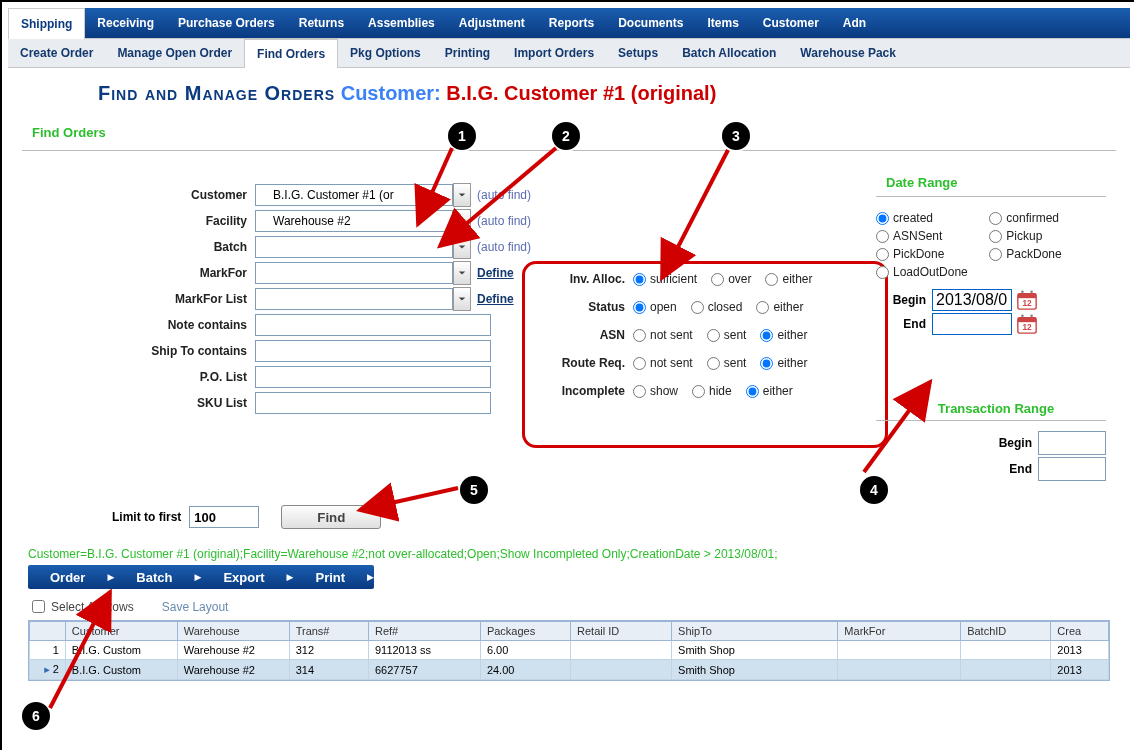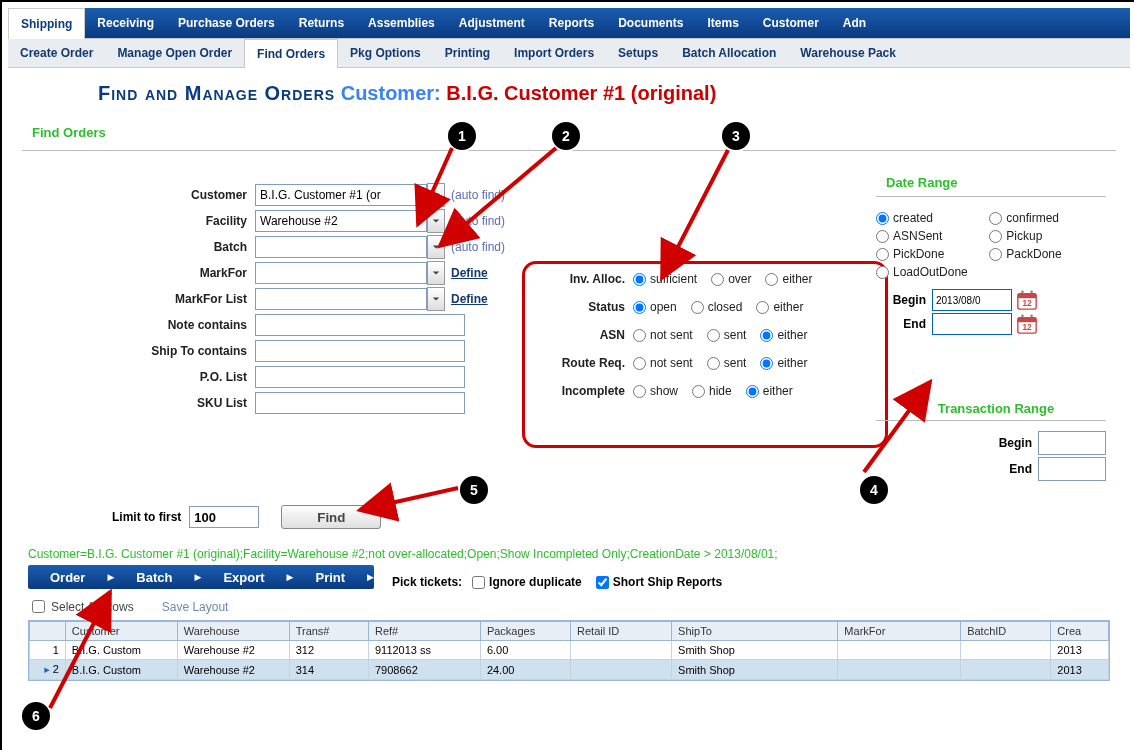--- a/index.html
+++ b/index.html
@@ -14,41 +14,41 @@
 .headerline .h1{font-variant:small-caps;font-weight:bold;letter-spacing:1px;color:#0a3a80}
 .headerline .cust-label{font-weight:bold;color:#3b82f6}
 .headerline .cust-name{font-weight:bold;color:#c00}
 .content{position:relative;margin:20px 20px 0 20px}
 .fieldset{border:none;margin:0;padding:0}
 .fieldset .legend{color:#2dbe2d;font-weight:bold;margin:0 0 10px 10px;font-size:13px}
 .hr{border-top:1px solid #bbb;margin:2px 0 10px 0}
 .form-area{position:relative}
 .row{display:flex;align-items:center;margin:2px 0;height:24px}
 .lbl{width:225px;text-align:right;padding-right:8px;font-weight:bold;color:#222}
-.txt{width:162px;height:20px;border:1px solid #7f9db9;padding:0 4px;font-size:12px}
+.txt{width:162px;height:20px;border:1px solid #7f9db9;padding:0 17px;font-size:12px}
 .txt.wide{width:200px}
 .dd{width:16px;height:22px;border:1px solid #999;background:linear-gradient(#fff,#ddd);display:flex;align-items:center;justify-content:center;cursor:pointer}
 .dd svg{width:8px;height:8px}
 .afind{color:#5b6db3;padding-left:6px;font-size:12px}
 .deflink{color:#13396f;font-weight:bold;text-decoration:underline;padding-left:6px;cursor:pointer}
 .radio-box{position:absolute;left:500px;top:100px;width:340px;height:165px;border:3px solid #d10000;border-radius:14px;padding:8px 10px}
 .rbrow{display:flex;align-items:flex-start;height:28px}
 .rblbl{width:90px;text-align:right;font-weight:bold;color:#222;padding-right:8px}
 .rbopt{display:flex;align-items:center;margin-right:14px;color:#222}
 .rbopt input{margin:0 4px 0 0}
 .date-range{position:absolute;right:10px;top:14px;width:230px}
 .date-range .legend{color:#2dbe2d;font-weight:bold;margin-bottom:6px}
 .dr-body{border-top:1px solid #bbb;padding-top:10px}
 .drcol{display:inline-block;vertical-align:top;width:110px}
 .drcol label{display:flex;align-items:center;color:#222;margin:4px 0}
 .drcol input{margin:0 4px 0 0}
 .dr-dates{margin-top:6px}
 .dr-dates .drow{display:flex;align-items:center;margin:2px 0}
 .dr-dates .dlbl{width:50px;text-align:right;font-weight:bold;padding-right:6px}
-.dr-dates input{width:72px;height:20px;border:1px solid #0061c9;padding:0 3px;font-size:10px}
+.dr-dates input{width:72px;height:20px;border:1px solid #0061c9;padding:0 3px;font-size:16px}
 .cal{width:22px;height:22px;display:inline-flex;align-items:center;justify-content:center;margin-left:4px;cursor:pointer}
 .cal svg{width:22px;height:22px}
 .trans-range{position:absolute;right:10px;top:240px;width:230px}
 .trans-range .legend{color:#2dbe2d;font-weight:bold;margin-bottom:4px;text-align:center}
 .trans-range .drow{display:flex;align-items:center;justify-content:flex-end;margin:2px 0}
 .trans-range .dlbl{width:50px;text-align:right;font-weight:bold;padding-right:6px}
 .trans-range input{width:62px;height:20px;border:1px solid #7f9db9}
 .limit-row{display:flex;align-items:center;margin:90px 0 0 90px}
 .limit-row .llbl{font-weight:bold;margin-right:8px}
 .limit-row input{width:60px;height:20px;border:1px solid #7f9db9;padding:0 4px;font-size:13px;font-weight:bold}
@@ -356,31 +356,20 @@
           <div class="actionmenu">
             <div class="aitem">Order</div>
               <span class="asep">▶</span>
             <div class="aitem">Batch</div>
               <span class="asep">▶</span>
             <div class="aitem">Export</div>
               <span class="asep">▶</span>
             <div class="aitem">Print</div>
               <span class="asep">▶</span>
           </div>
-          <div class="pick">
-            <span class="plbl">Pick tickets:</span>
-            <label>
-                <input type="checkbox" style="">
-                <span>Ignore duplicate</span>
-              </label>
-            <label>
-                <input type="checkbox" checked="" style="">
-                <span>Short Ship Reports</span>
-              </label>
-          </div>
         </div>
 
         <div class="gridtools">
           <input type="checkbox" class="chk" style="">
           <span class="sel">Select All Rows</span>
           <span class="save">Save Layout</span>
         </div>
 
         <div class="grid">
           <table>
@@ -411,21 +400,21 @@
                 <td>Smith Shop</td>
                 <td></td>
                 <td></td>
                 <td>2013</td>
               </tr>
               <tr class="sel">
                 <td class="num"><span style="color:#2a6ab8">▸</span> <span>2</span></td>
                 <td>B.I.G. Custom</td>
                 <td>Warehouse #2</td>
                 <td>314</td>
-                <td>7908662</td>
+                <td>6627757</td>
                 <td>24.00</td>
                 <td></td>
                 <td>Smith Shop</td>
                 <td></td>
                 <td></td>
                 <td>2013</td>
               </tr>
             </tbody>
           </table>
         </div>

